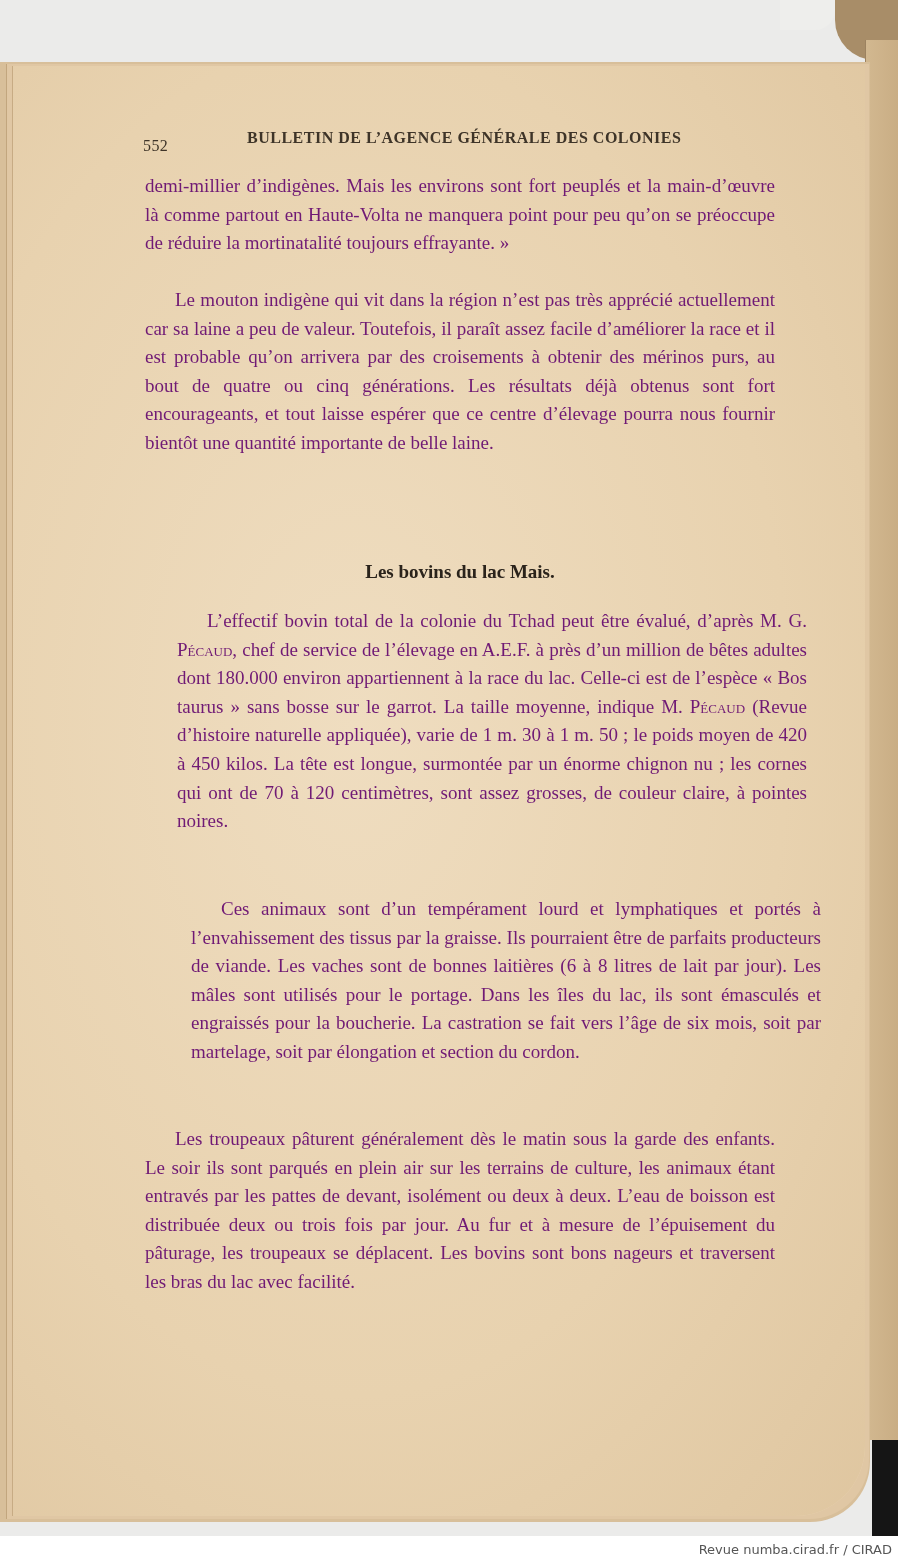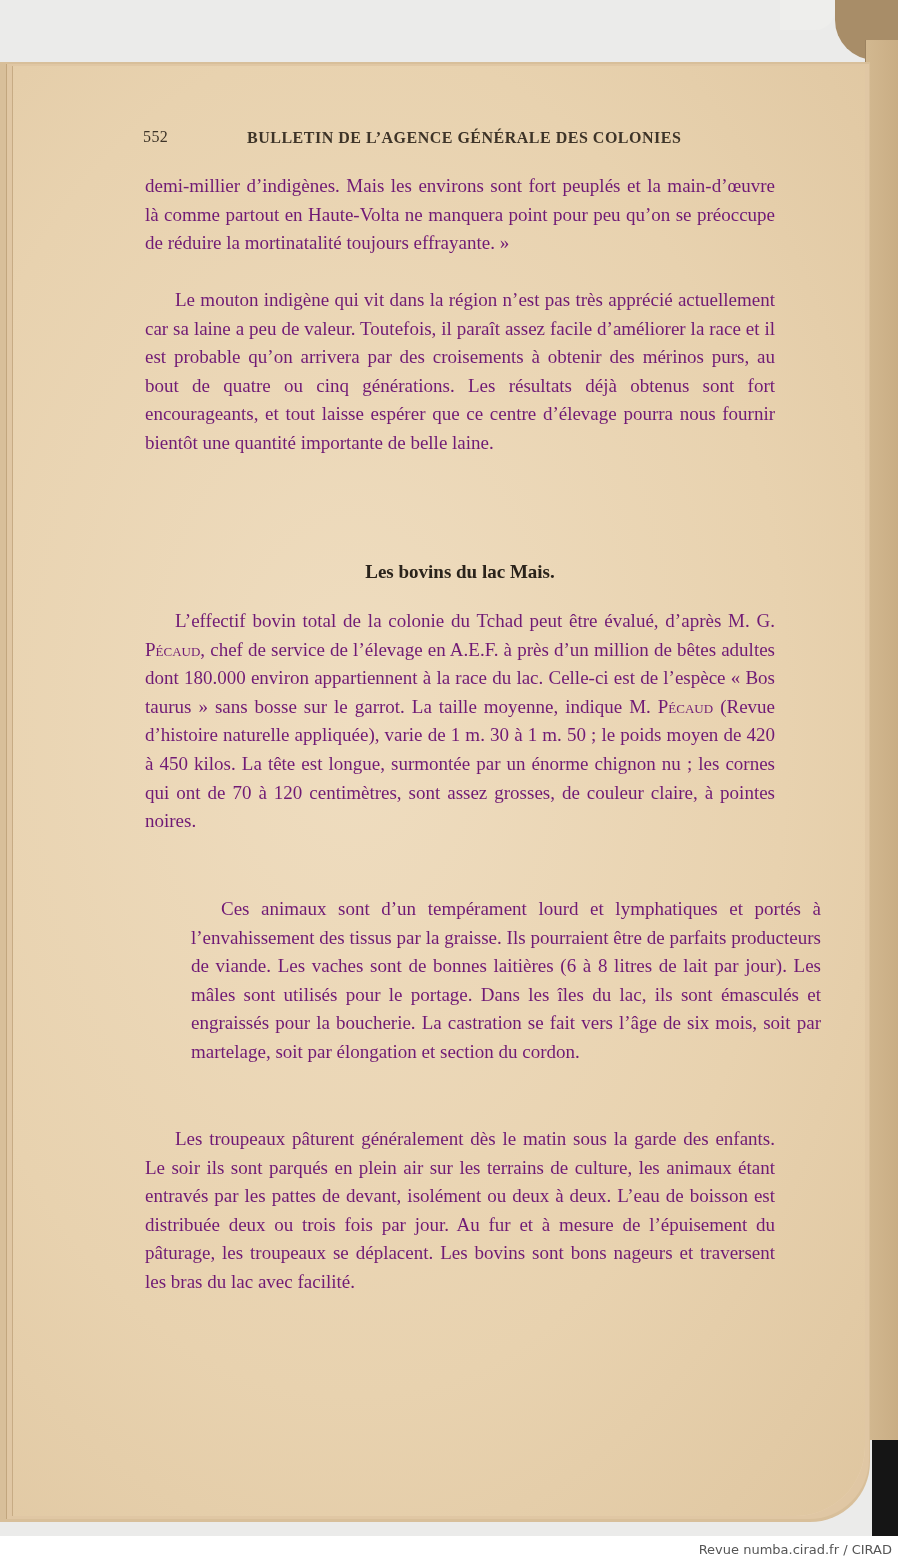--- a/index.html
+++ b/index.html
@@ -41,39 +41,39 @@
       border-left: 1px solid #9c8260;
     }
     .ribbon {
       position: absolute; left: 872px; top: 1440px; width: 26px; height: 96px;
       background: #151515;
     }
     .running-head {
       position: absolute; left: 143px; top: 128px; width: 660px;
       font-size: 14px; color: #3e3428; letter-spacing: 0.4px;
     }
-    .running-head .pno { position: absolute; left: 0; top: 0; font-size: 16px; }
+    .running-head .pno { position: absolute; left: 0; top: 9px; font-size: 16px; }
     .running-head .title {
       position: absolute; left: 104px; top: 1px; font-variant: small-caps; font-weight: bold;
       font-size: 16px; letter-spacing: 0.5px; text-transform: uppercase;
     }
     .text {
       position: absolute; left: 145px; width: 630px;
       font-size: 19px; line-height: 28.6px; color: #701a75;
       text-align: justify;
     }
     .text p { margin: 0; text-indent: 0; }
     .text p.indent { text-indent: 30px; }
     .block1 { top: 172px; }
     .block2 { top: 286px; }
     .heading {
       position: absolute; left: 145px; width: 630px; top: 561px;
       text-align: center; font-weight: bold; font-size: 19px; color: #2a231b;
     }
-    .block3 { top: 607px; }
+    .block3 { top: 607px; margin-left: 32px; }
     .block4 { top: 895px; margin-left: 46px; }
     .block5 { top: 1125px; }
     .sc { font-variant: small-caps; }
     .footer {
       position: absolute; right: 6px; top: 1542px;
       font-family: "DejaVu Sans", sans-serif; font-size: 13px; color: #555555;
     }
   </style>
 </head>
 <body>

